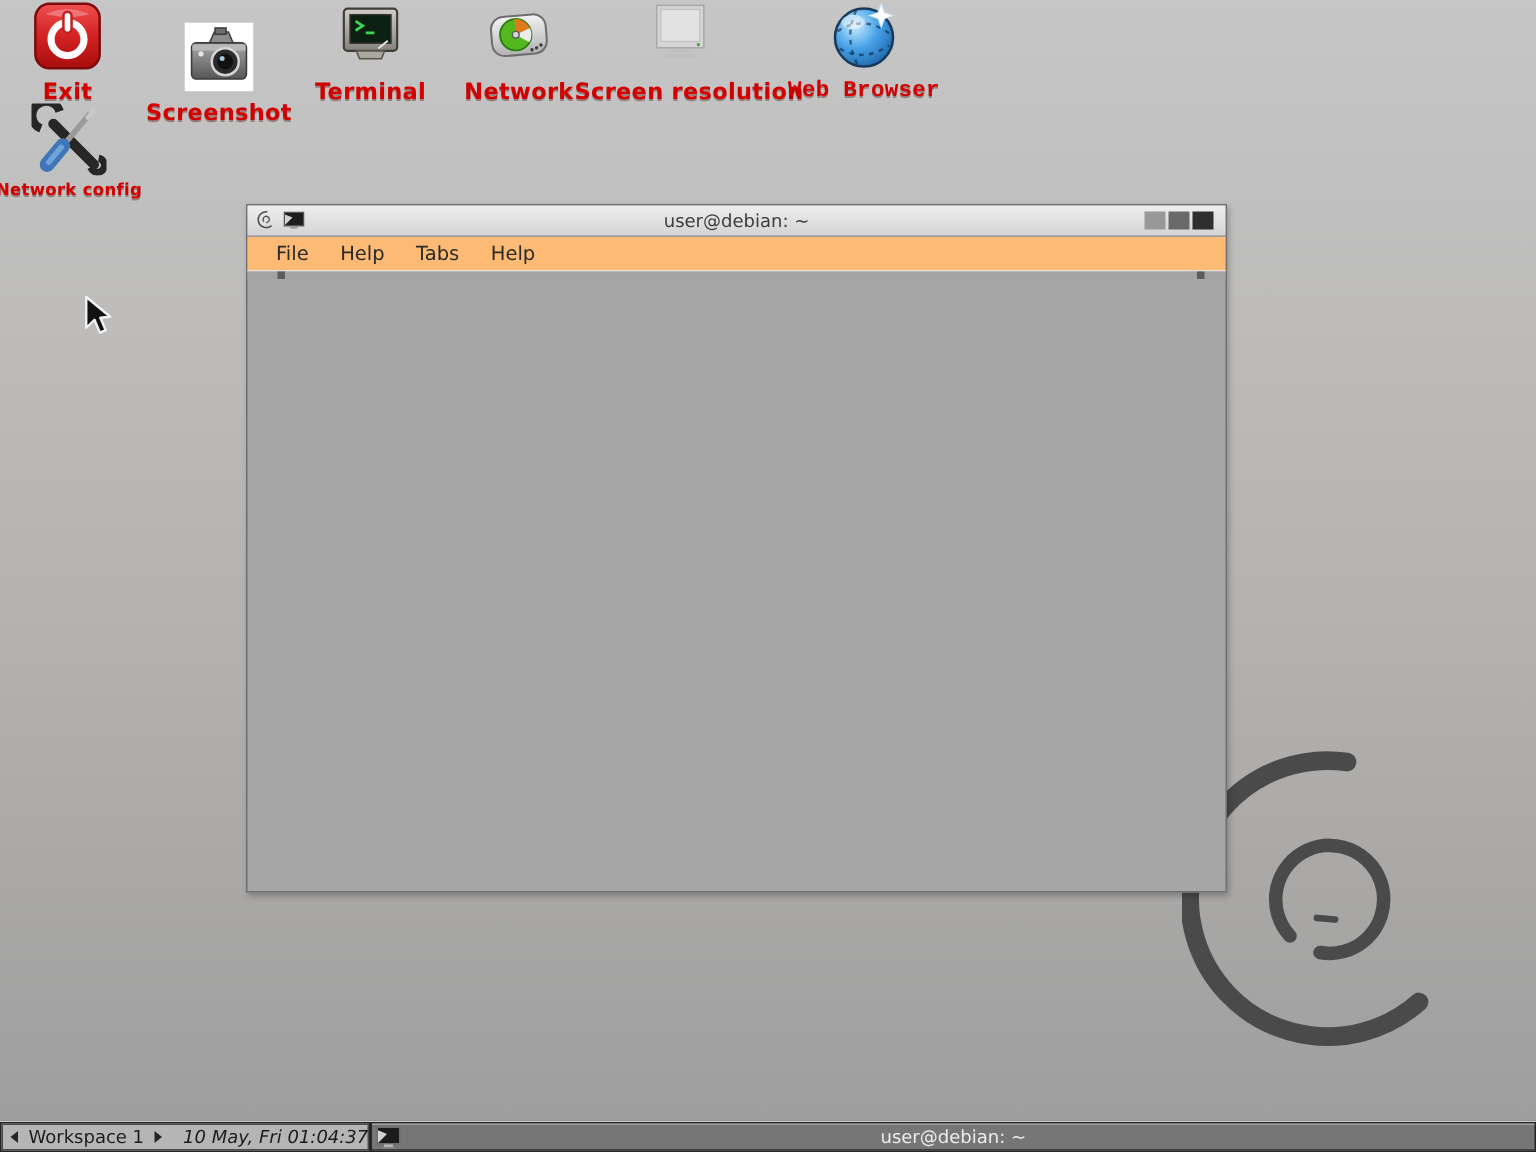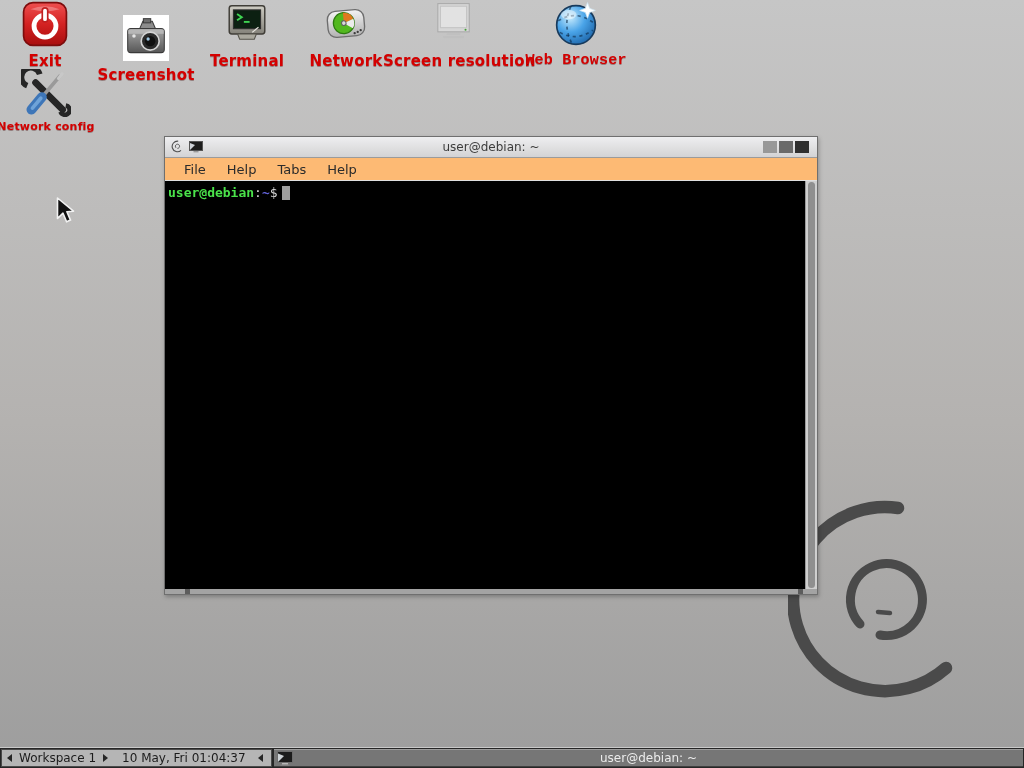--- a/index.html
+++ b/index.html
@@ -71,28 +71,28 @@
   .window-bottom { height:5px; background:#a3a3a3; position:relative; }
   .grip { position:absolute; top:0; bottom:0; width:5px; background:#5c5c5c; }
   .grip.left { left:20px; } .grip.right { right:14px; }
 
   
   .taskbar {
     position:absolute; left:0; right:0; bottom:0; height:21px;
     background:#262626; border-top:1px solid #c9c9c9; display:flex; align-items:stretch;
   }
   .pager {
-    width:271px; margin:1px 0 1px 1px; background:#b5b5b5; border:1px solid #4a4a4a;
+    width:245px; margin:1px 0 1px 1px; background:#b5b5b5; border:1px solid #4a4a4a;
     display:flex; align-items:center; padding:0 5px; font-size:12px; color:#1c1c1c; white-space:nowrap;
   }
   .tri { width:0; height:0; display:inline-block; }
   .tri.l { border-top:4px solid transparent; border-bottom:4px solid transparent; border-right:5px solid #262626; }
   .tri.r { border-top:4px solid transparent; border-bottom:4px solid transparent; border-left:5px solid #262626; }
   .ws-label { margin:0 7px; }
-  .clock { margin:0 10px 0 14px; }
+  .clock { margin:0 10px 0 14px;font-style:italic; }
   .pager-arrows { display:flex; gap:9px; margin-left:2px; }
   .task-button {
     flex:1; margin:1px 1px 1px 2px; background:#767676;
     border-top:1px solid #9d9d9d; border-bottom:1px solid #3f3f3f;
     position:relative; display:flex; align-items:center;
   }
   .task-icon { margin-left:3px; display:flex; }
   .task-title {
     position:absolute; left:0; right:0; text-align:center;
     font-size:12px; color:#ececec;
@@ -271,26 +271,20 @@
     </div>
   </div>
 
   <div class="menubar">
     <span class="menu-item">File</span>
     <span class="menu-item">Help</span>
     <span class="menu-item">Tabs</span>
     <span class="menu-item">Help</span>
   </div>
 
-  <div class="term">
-    <div class="prompt-line"><span class="p-user">user@debian</span><span class="p-plain">:</span><span class="p-path">~</span><span class="p-plain">$</span><span class="term-cursor"></span></div>
-    <div class="v-scrollbar">
-      <div class="v-thumb"></div>
-    </div>
-  </div>
 
   <div class="window-bottom">
     <div class="grip left"></div>
     <div class="grip right"></div>
   </div>
 </div>
 
 <div class="taskbar">
   <div class="pager">
     <span class="tri l"></span>

